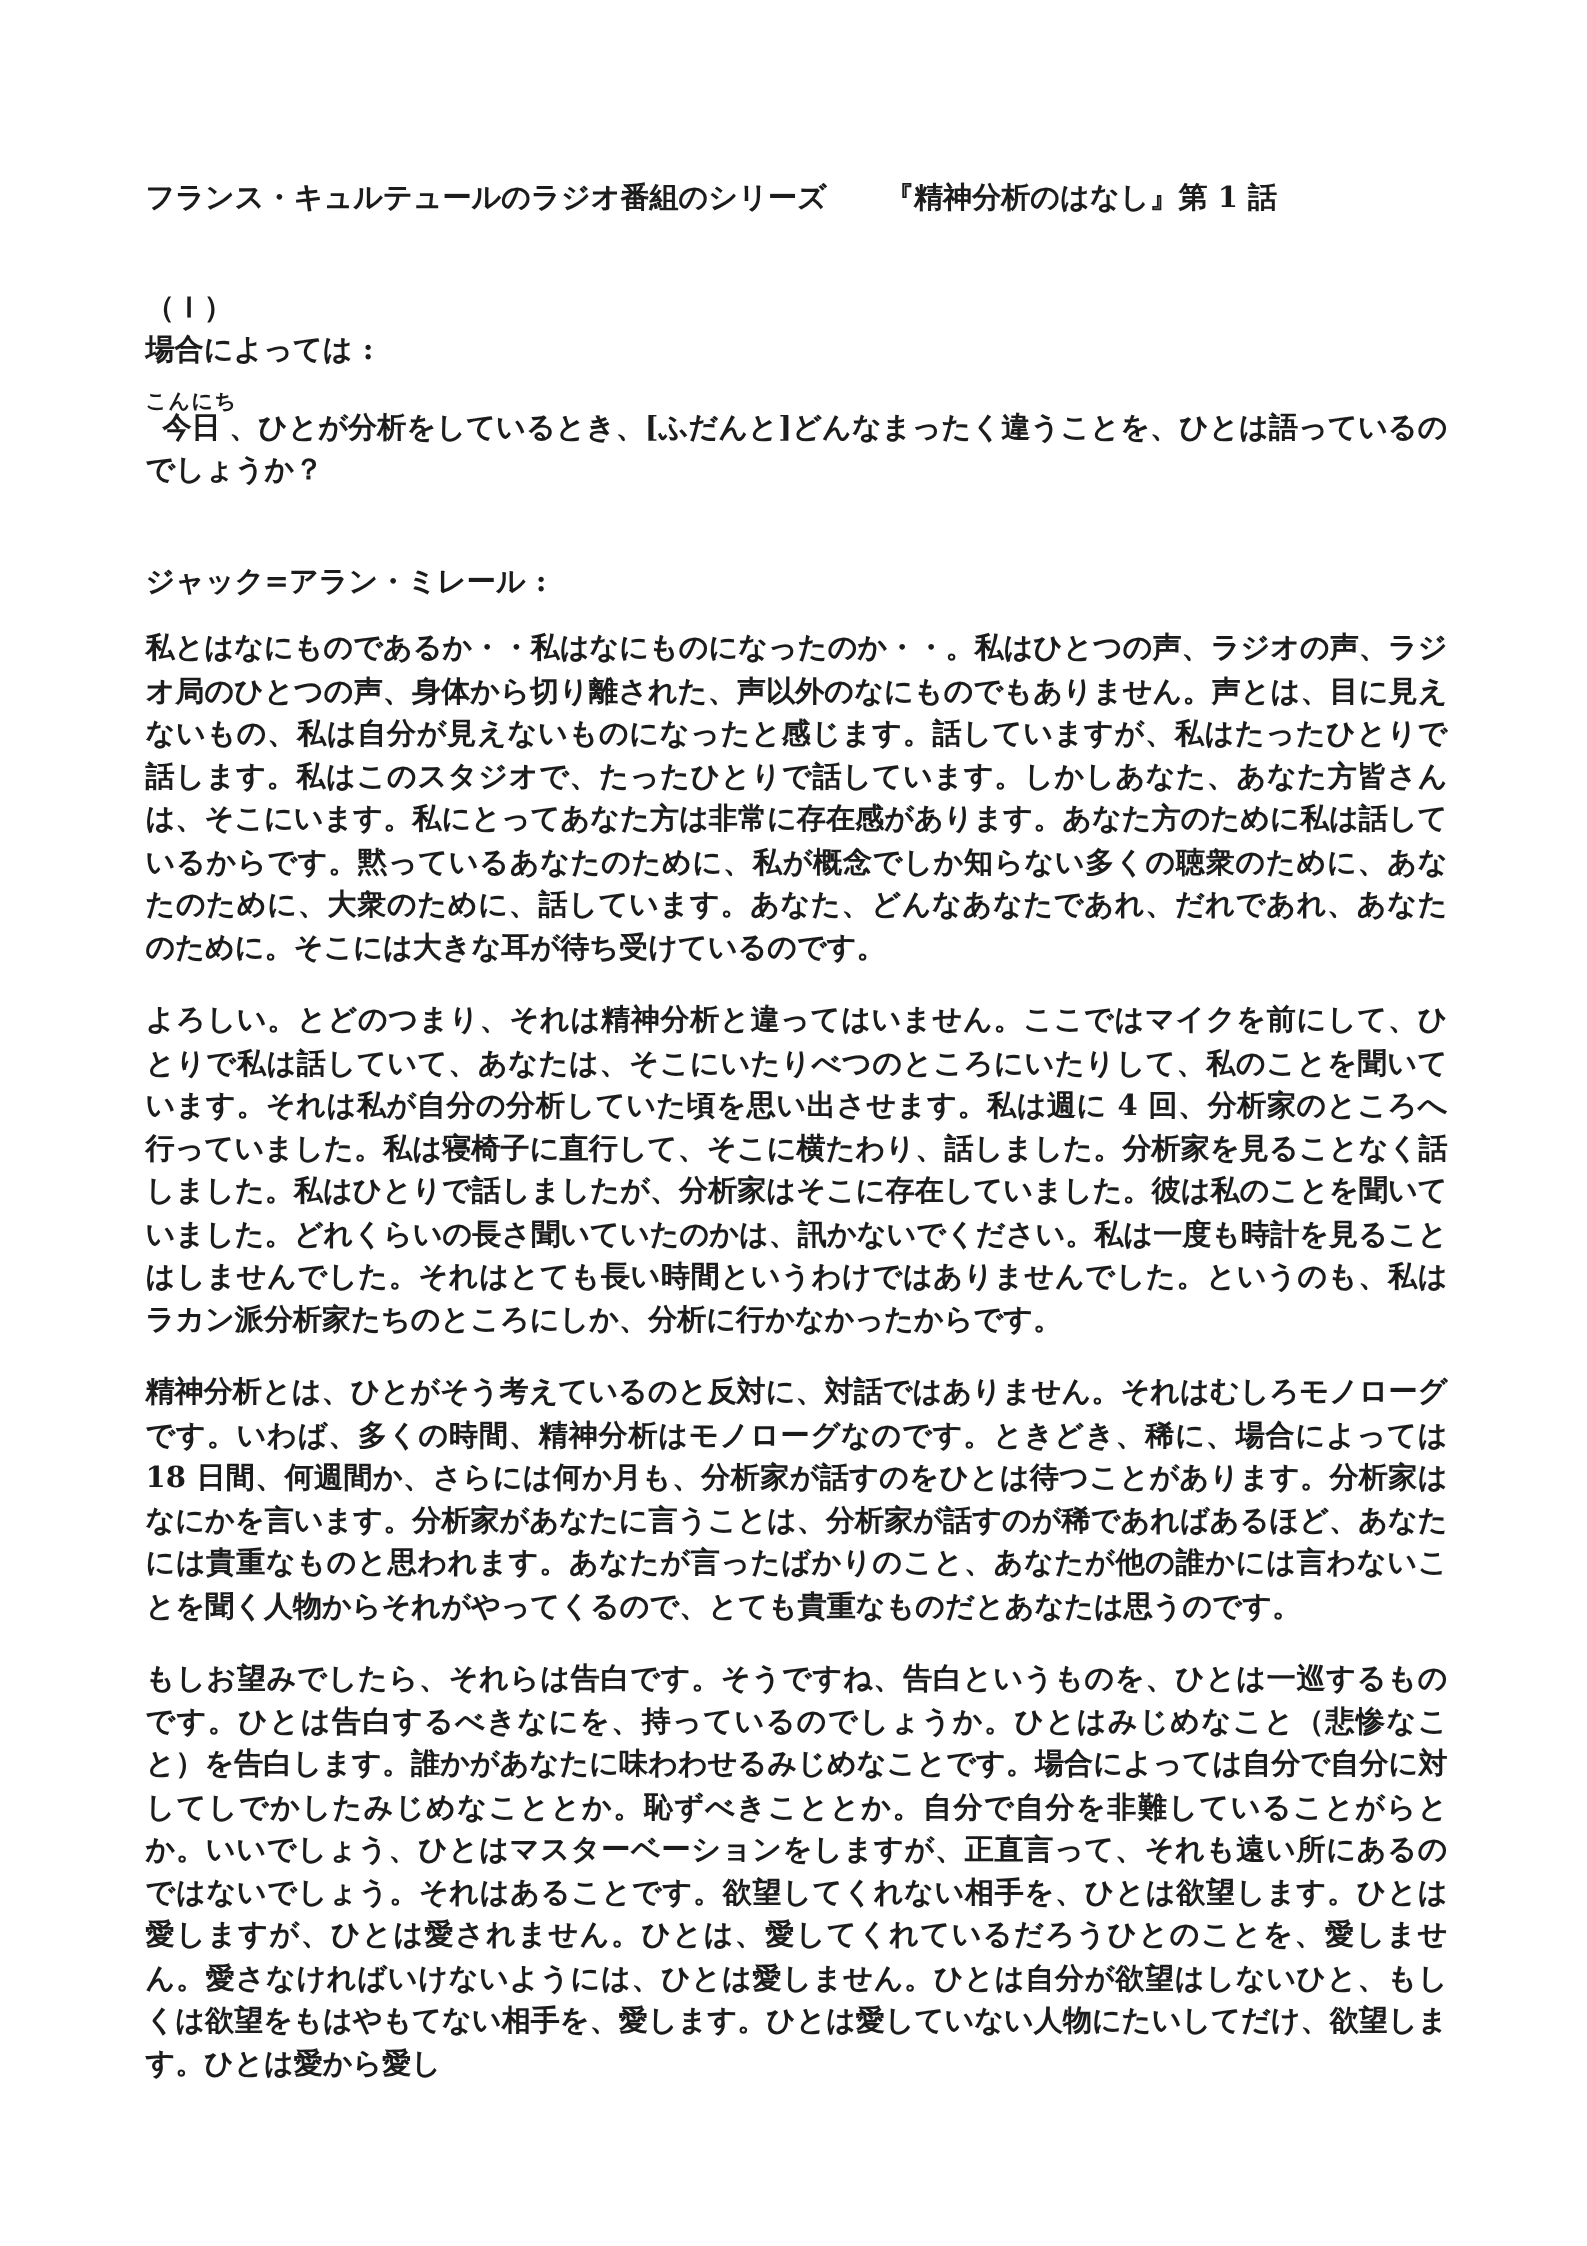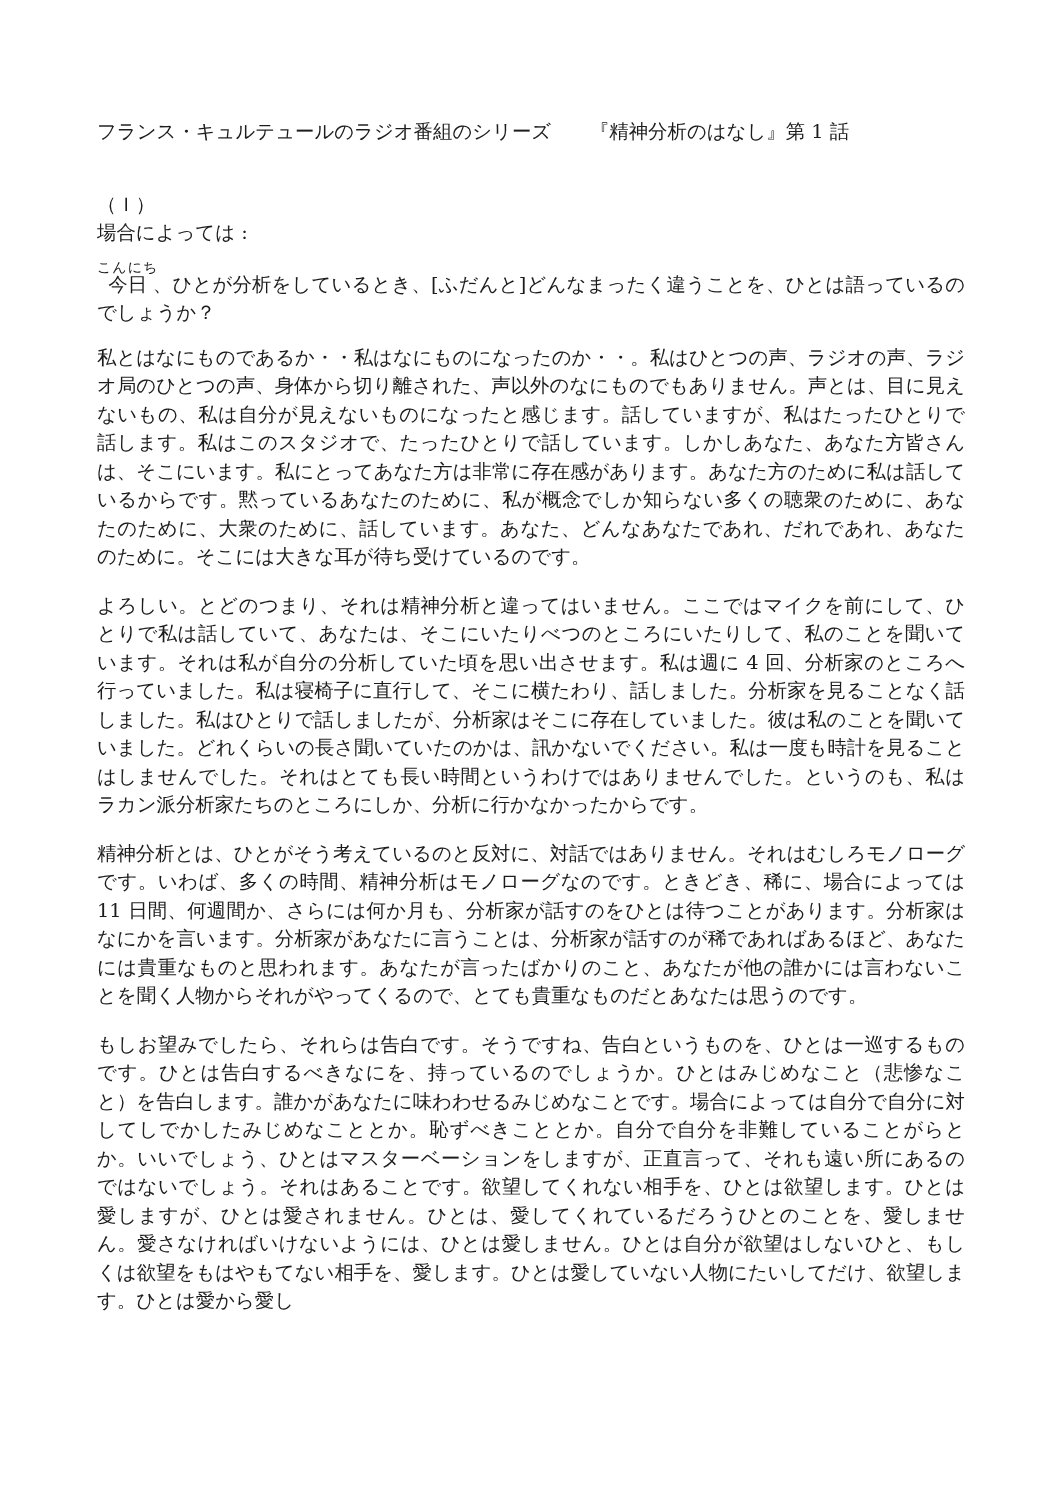--- a/index.html
+++ b/index.html
@@ -12,20 +12,21 @@
     width: 1058px;
     height: 1497px;
     background: #ffffff;
     box-sizing: border-box;
     padding: 118px 93px 0 97px;
     overflow: hidden;
     font-family: "DejaVu Serif", "Liberation Serif", serif;
     font-size: 19.4px;
     line-height: 28.5px;
     color: #1c1c1c;
+    font-weight: bold;
   }
   .title {
     margin: 0;
     white-space: pre-wrap;
   }
   .section {
     margin-top: 44px;
   }
   .speaker {
     margin: 0;
@@ -62,22 +63,23 @@
 <div class="page">
 
   <div class="title">フランス・キュルテュールのラジオ番組のシリーズ　　『精神分析のはなし』第 1 話</div>
 
   <div class="section">（Ｉ）</div>
 
   <div class="speaker">場合によっては :</div>
 
   <p class="para question"><ruby><span>今日</span><rt>こんにち</rt></ruby><span>、ひとが分析をしているとき、[ふだんと]どんなまったく違うことを、ひとは語っているのでしょうか？</span></p>
 
+  <div class="speaker miller">ジャック=アラン・ミレール :</div>
 
   <p class="para p1">私とはなにものであるか・・私はなにものになったのか・・。私はひとつの声、ラジオの声、ラジオ局のひとつの声、身体から切り離された、声以外のなにものでもありません。声とは、目に見えないもの、私は自分が見えないものになったと感じます。話していますが、私はたったひとりで話します。私はこのスタジオで、たったひとりで話しています。しかしあなた、あなた方皆さんは、そこにいます。私にとってあなた方は非常に存在感があります。あなた方のために私は話しているからです。黙っているあなたのために、私が概念でしか知らない多くの聴衆のために、あなたのために、大衆のために、話しています。あなた、どんなあなたであれ、だれであれ、あなたのために。そこには大きな耳が待ち受けているのです。</p>
 
   <p class="para">よろしい。とどのつまり、それは精神分析と違ってはいません。ここではマイクを前にして、ひとりで私は話していて、あなたは、そこにいたりべつのところにいたりして、私のことを聞いています。それは私が自分の分析していた頃を思い出させます。私は週に 4 回、分析家のところへ行っていました。私は寝椅子に直行して、そこに横たわり、話しました。分析家を見ることなく話しました。私はひとりで話しましたが、分析家はそこに存在していました。彼は私のことを聞いていました。どれくらいの長さ聞いていたのかは、訊かないでください。私は一度も時計を見ることはしませんでした。それはとても長い時間というわけではありませんでした。というのも、私はラカン派分析家たちのところにしか、分析に行かなかったからです。</p>
 
-  <p class="para">精神分析とは、ひとがそう考えているのと反対に、対話ではありません。それはむしろモノローグです。いわば、多くの時間、精神分析はモノローグなのです。ときどき、稀に、場合によっては 11 日間、何週間か、さらには何か月も、分析家が話すのをひとは待つことがあります。分析家はなにかを言います。分析家があなたに言うことは、分析家が話すのが稀であればあるほど、あなたには貴重なものと思われます。あなたが言ったばかりのこと、あなたが他の誰かには言わないことを聞く人物からそれがやってくるので、とても貴重なものだとあなたは思うのです。</p>
+  <p class="para">精神分析とは、ひとがそう考えているのと反対に、対話ではありません。それはむしろモノローグです。いわば、多くの時間、精神分析はモノローグなのです。ときどき、稀に、場合によっては 18 日間、何週間か、さらには何か月も、分析家が話すのをひとは待つことがあります。分析家はなにかを言います。分析家があなたに言うことは、分析家が話すのが稀であればあるほど、あなたには貴重なものと思われます。あなたが言ったばかりのこと、あなたが他の誰かには言わないことを聞く人物からそれがやってくるので、とても貴重なものだとあなたは思うのです。</p>
 
   <p class="para p4">もしお望みでしたら、それらは告白です。そうですね、告白というものを、ひとは一巡するものです。ひとは告白するべきなにを、持っているのでしょうか。ひとはみじめなこと（悲惨なこと）を告白します。誰かがあなたに味わわせるみじめなことです。場合によっては自分で自分に対してしでかしたみじめなこととか。恥ずべきこととか。自分で自分を非難していることがらとか。いいでしょう、ひとはマスターベーションをしますが、正直言って、それも遠い所にあるのではないでしょう。それはあることです。欲望してくれない相手を、ひとは欲望します。ひとは愛しますが、ひとは愛されません。ひとは、愛してくれているだろうひとのことを、愛しません。愛さなければいけないようには、ひとは愛しません。ひとは自分が欲望はしないひと、もしくは欲望をもはやもてない相手を、愛します。ひとは愛していない人物にたいしてだけ、欲望します。ひとは愛から愛し</p>
 
 </div>
 
 </body></html>

